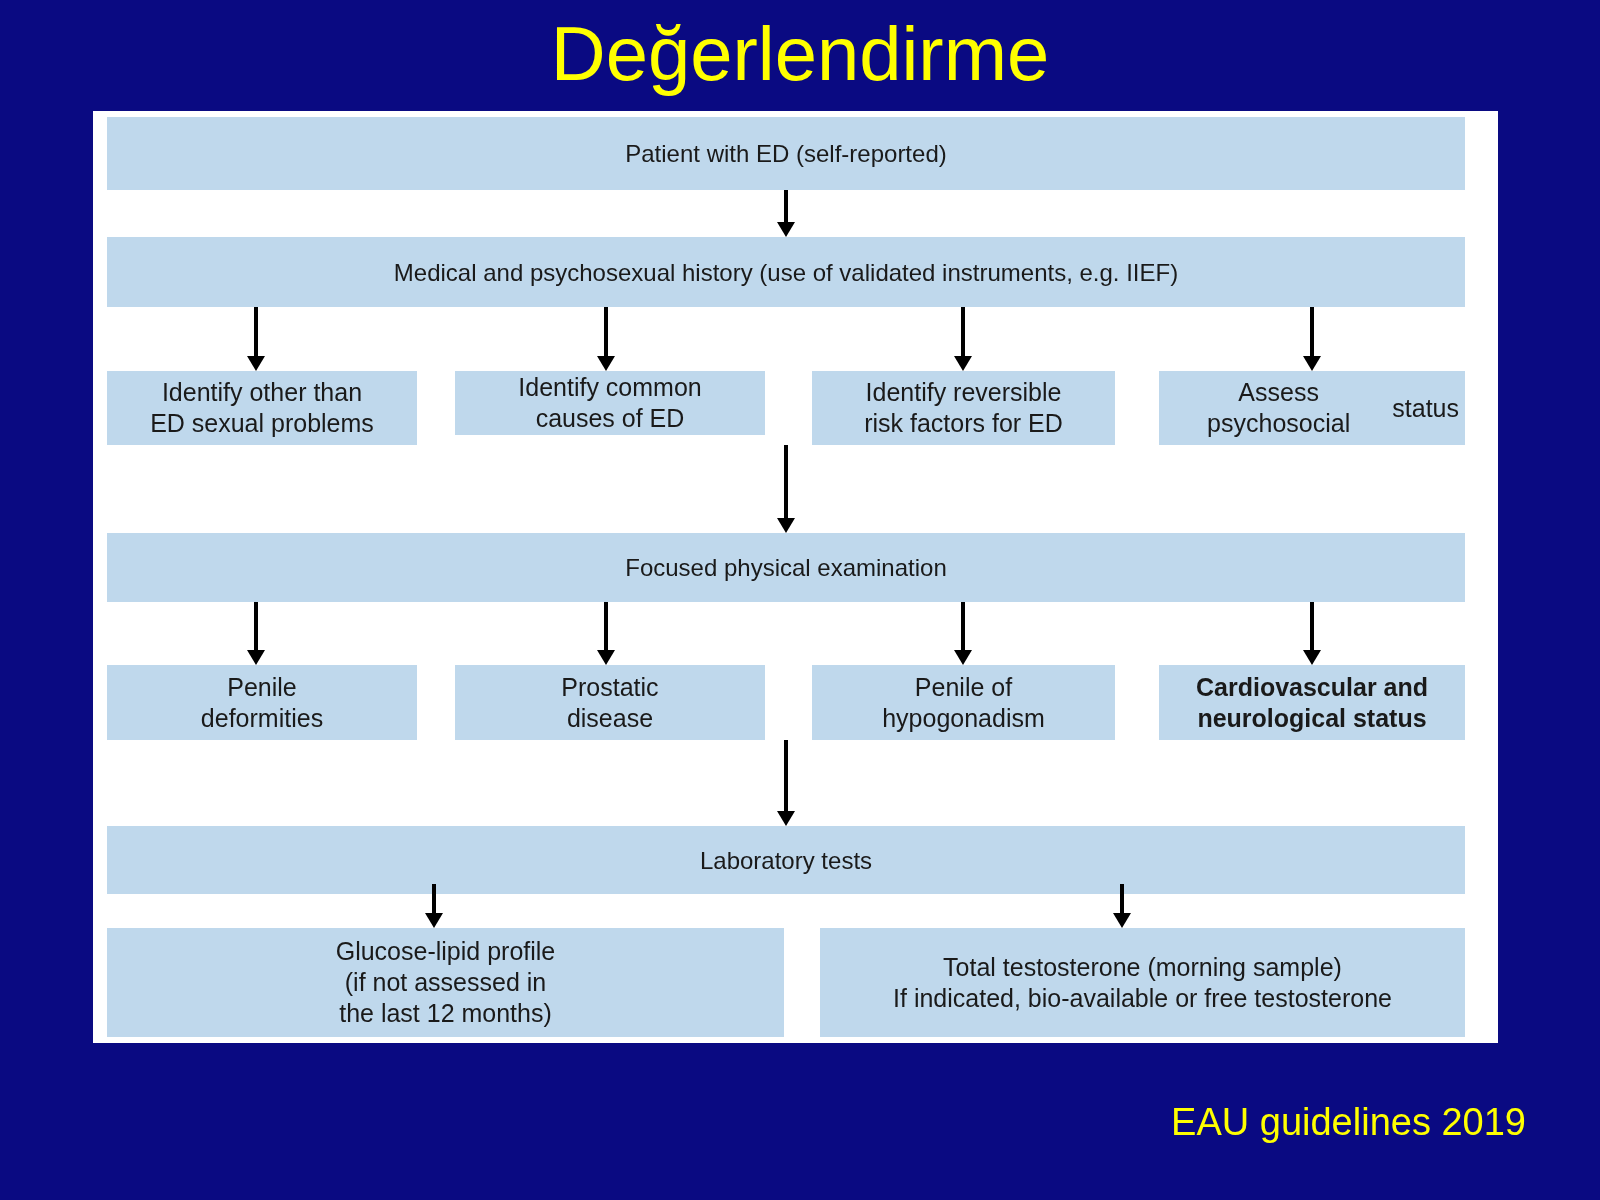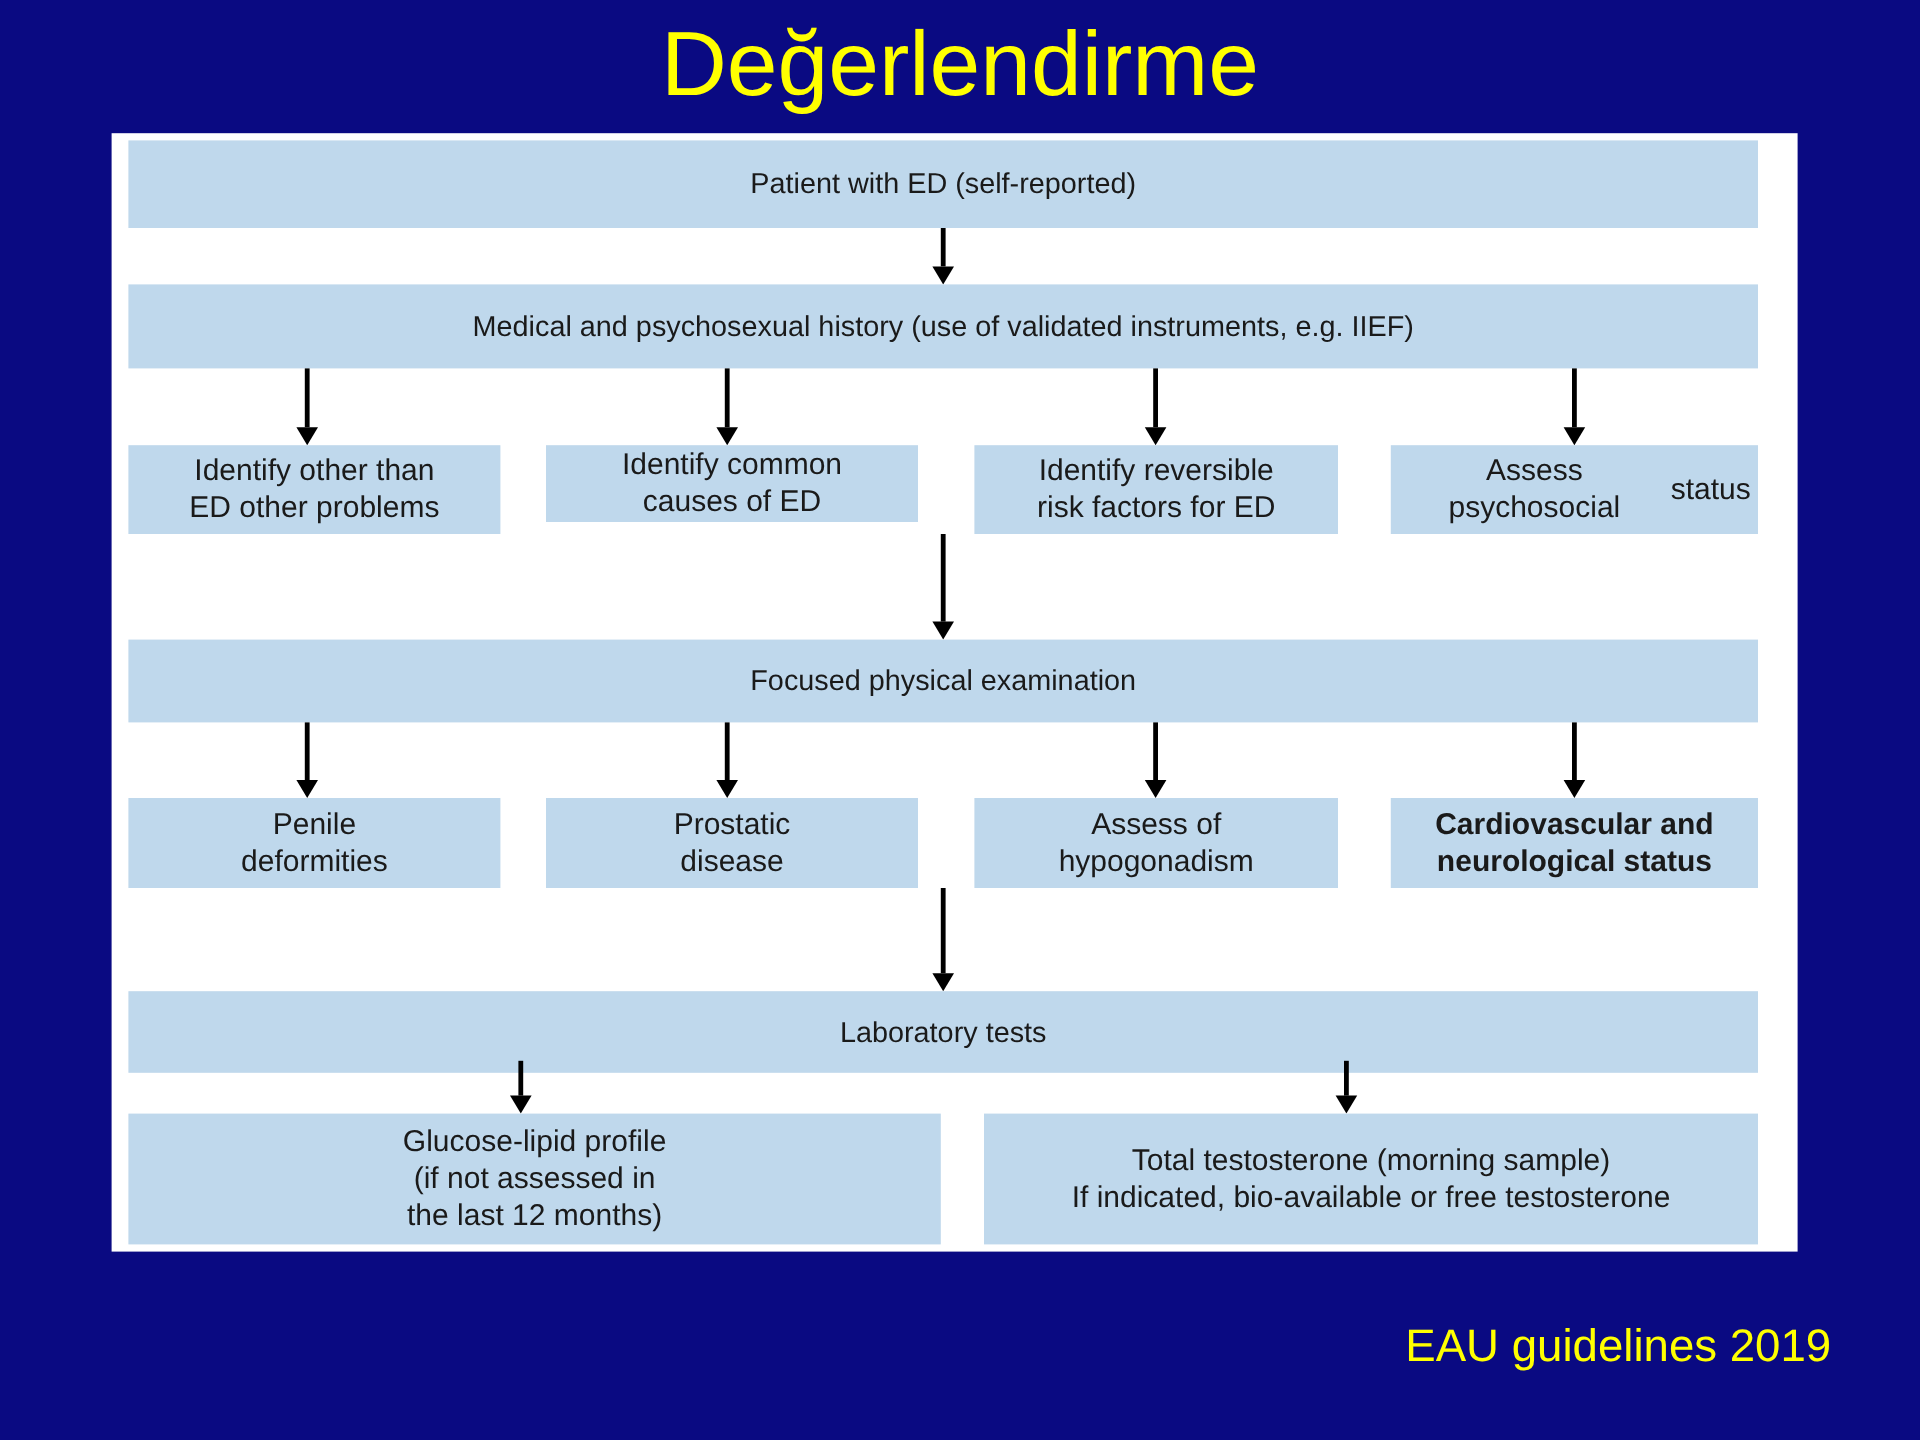--- a/index.html
+++ b/index.html
@@ -124,21 +124,21 @@
     <div class="shaft" style="height:49px;"></div>
     <div class="head" style="top:49px;"></div>
   </div>
   <div class="arrow" style="left:1219px; top:196px; height:64px;">
     <div class="shaft" style="height:49px;"></div>
     <div class="head" style="top:49px;"></div>
   </div>
 
   <div class="node" style="left:14px; top:260px; width:310px; height:74px; flex-direction:column;">
     <span>Identify other than</span>
-    <span>ED other problems</span>
+    <span>ED sexual problems</span>
   </div>
   <div class="node" style="left:362px; top:260px; width:310px; height:64px; flex-direction:column;">
     <span>Identify common</span>
     <span>causes of ED</span>
   </div>
   <div class="node" style="left:719px; top:260px; width:303px; height:74px; flex-direction:column;">
     <span>Identify reversible</span>
     <span>risk factors for ED</span>
   </div>
   <div class="node" style="left:1066px; top:260px; width:306px; height:74px; ">
@@ -174,21 +174,21 @@
 
   <div class="node" style="left:14px; top:554px; width:310px; height:75px; flex-direction:column;">
     <span>Penile</span>
     <span>deformities</span>
   </div>
   <div class="node" style="left:362px; top:554px; width:310px; height:75px; flex-direction:column;">
     <span>Prostatic</span>
     <span>disease</span>
   </div>
   <div class="node" style="left:719px; top:554px; width:303px; height:75px; flex-direction:column;">
-    <span>Assess of</span>
+    <span>Penile of</span>
     <span>hypogonadism</span>
   </div>
   <div class="node" style="left:1066px; top:554px; width:306px; height:75px; flex-direction:column;font-weight:bold;">
     <span>Cardiovascular and</span>
     <span>neurological status</span>
   </div>
 
   <div class="arrow" style="left:693px; top:629px; height:86px;">
     <div class="shaft" style="height:71px;"></div>
     <div class="head" style="top:71px;"></div>

